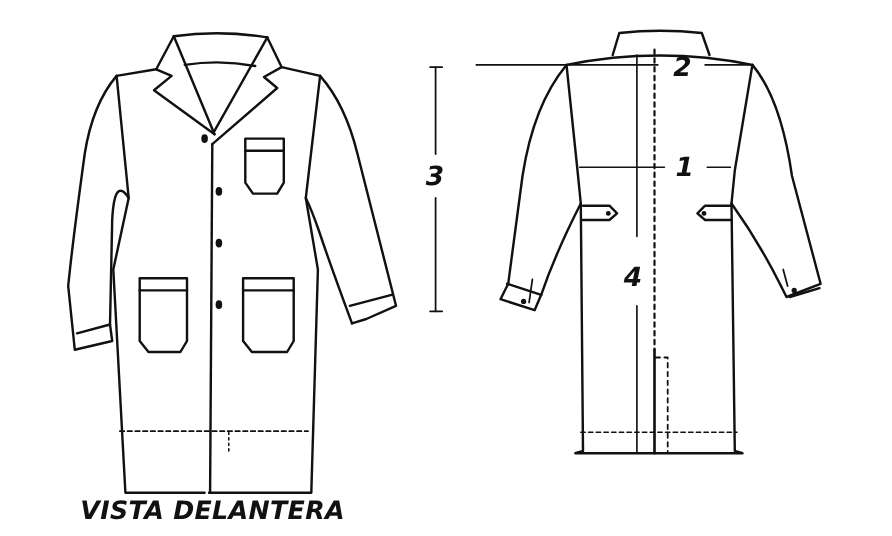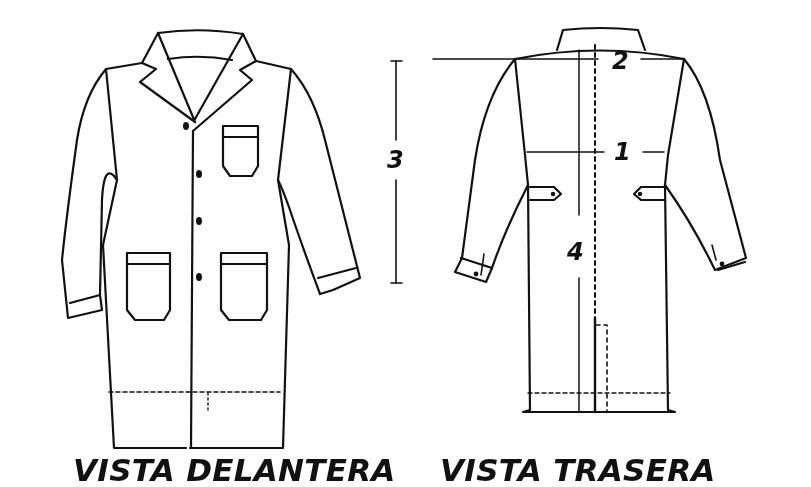--- a/index.html
+++ b/index.html
@@ -1,19 +1,19 @@
 <!DOCTYPE html>
 <html><head>
 <meta charset="utf-8">
 <style>
   html,body{margin:0;padding:0;background:#ffffff;}
   #canvas{position:relative;width:811px;height:487px;overflow:hidden;background:#fff;}
   svg{position:absolute;left:0;top:0;}
   .lbl{position:absolute;font-family:"DejaVu Sans",sans-serif;font-weight:bold;font-style:italic;color:#111;}
-  .caption{font-size:31px;letter-spacing:0.3px;}
+  .caption{font-size:23px;letter-spacing:0.3px;}
   .num{font-size:24px;}
 </style>
 </head>
 <body>
 
 <div id="canvas">
 <svg width="811" height="487" viewBox="0 0 811 487" fill="none" stroke="#111" stroke-width="2.2" stroke-linejoin="round" stroke-linecap="round">
 
   <g>
 
@@ -116,14 +116,13 @@
     <path d="M579 278 L579 412"></path>
   </g>
 </svg>
 
   <span class="lbl num" style="left:387px;top:146px;">3</span>
   <span class="lbl num" style="left:612px;top:47px;">2</span>
   <span class="lbl num" style="left:614px;top:138px;">1</span>
   <span class="lbl num" style="left:567px;top:238px;">4</span>
 
   <span class="lbl caption" style="left:73px;top:452px;">VISTA DELANTERA</span>
-  <span class="lbl caption" style="left:440px;top:452px;">VISTA TRASERA</span>
 </div>
 
 </body></html>

